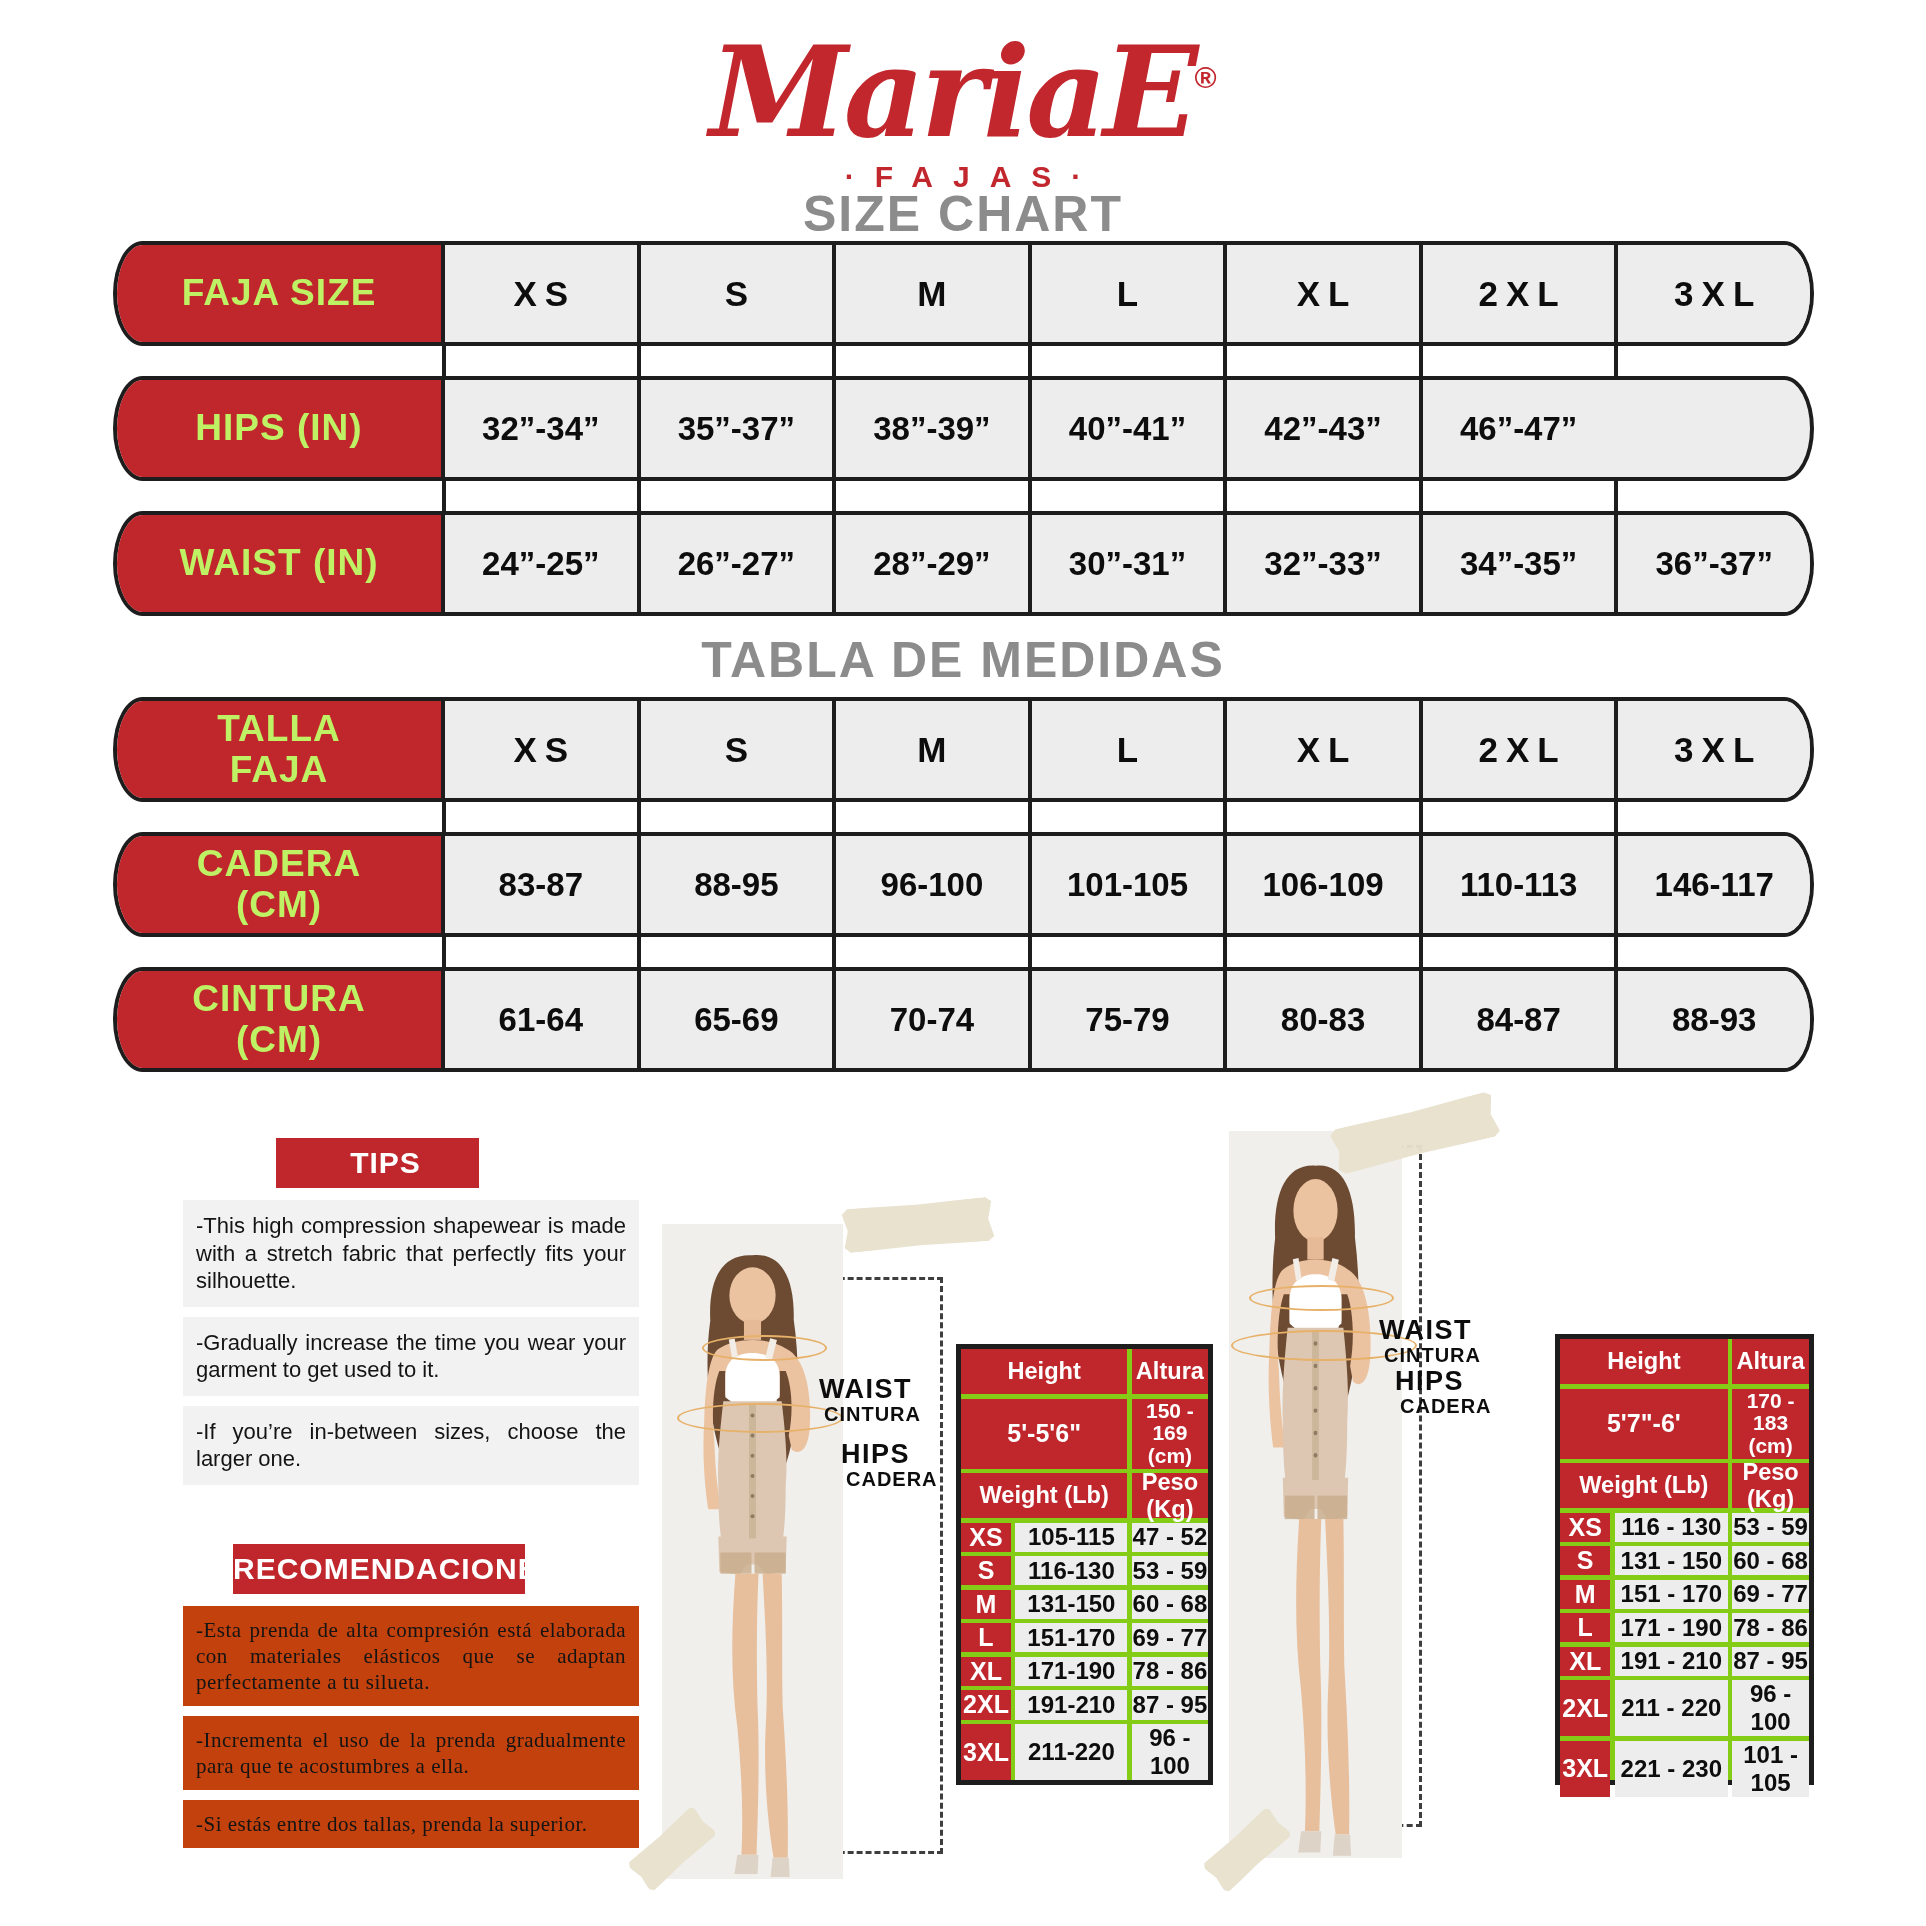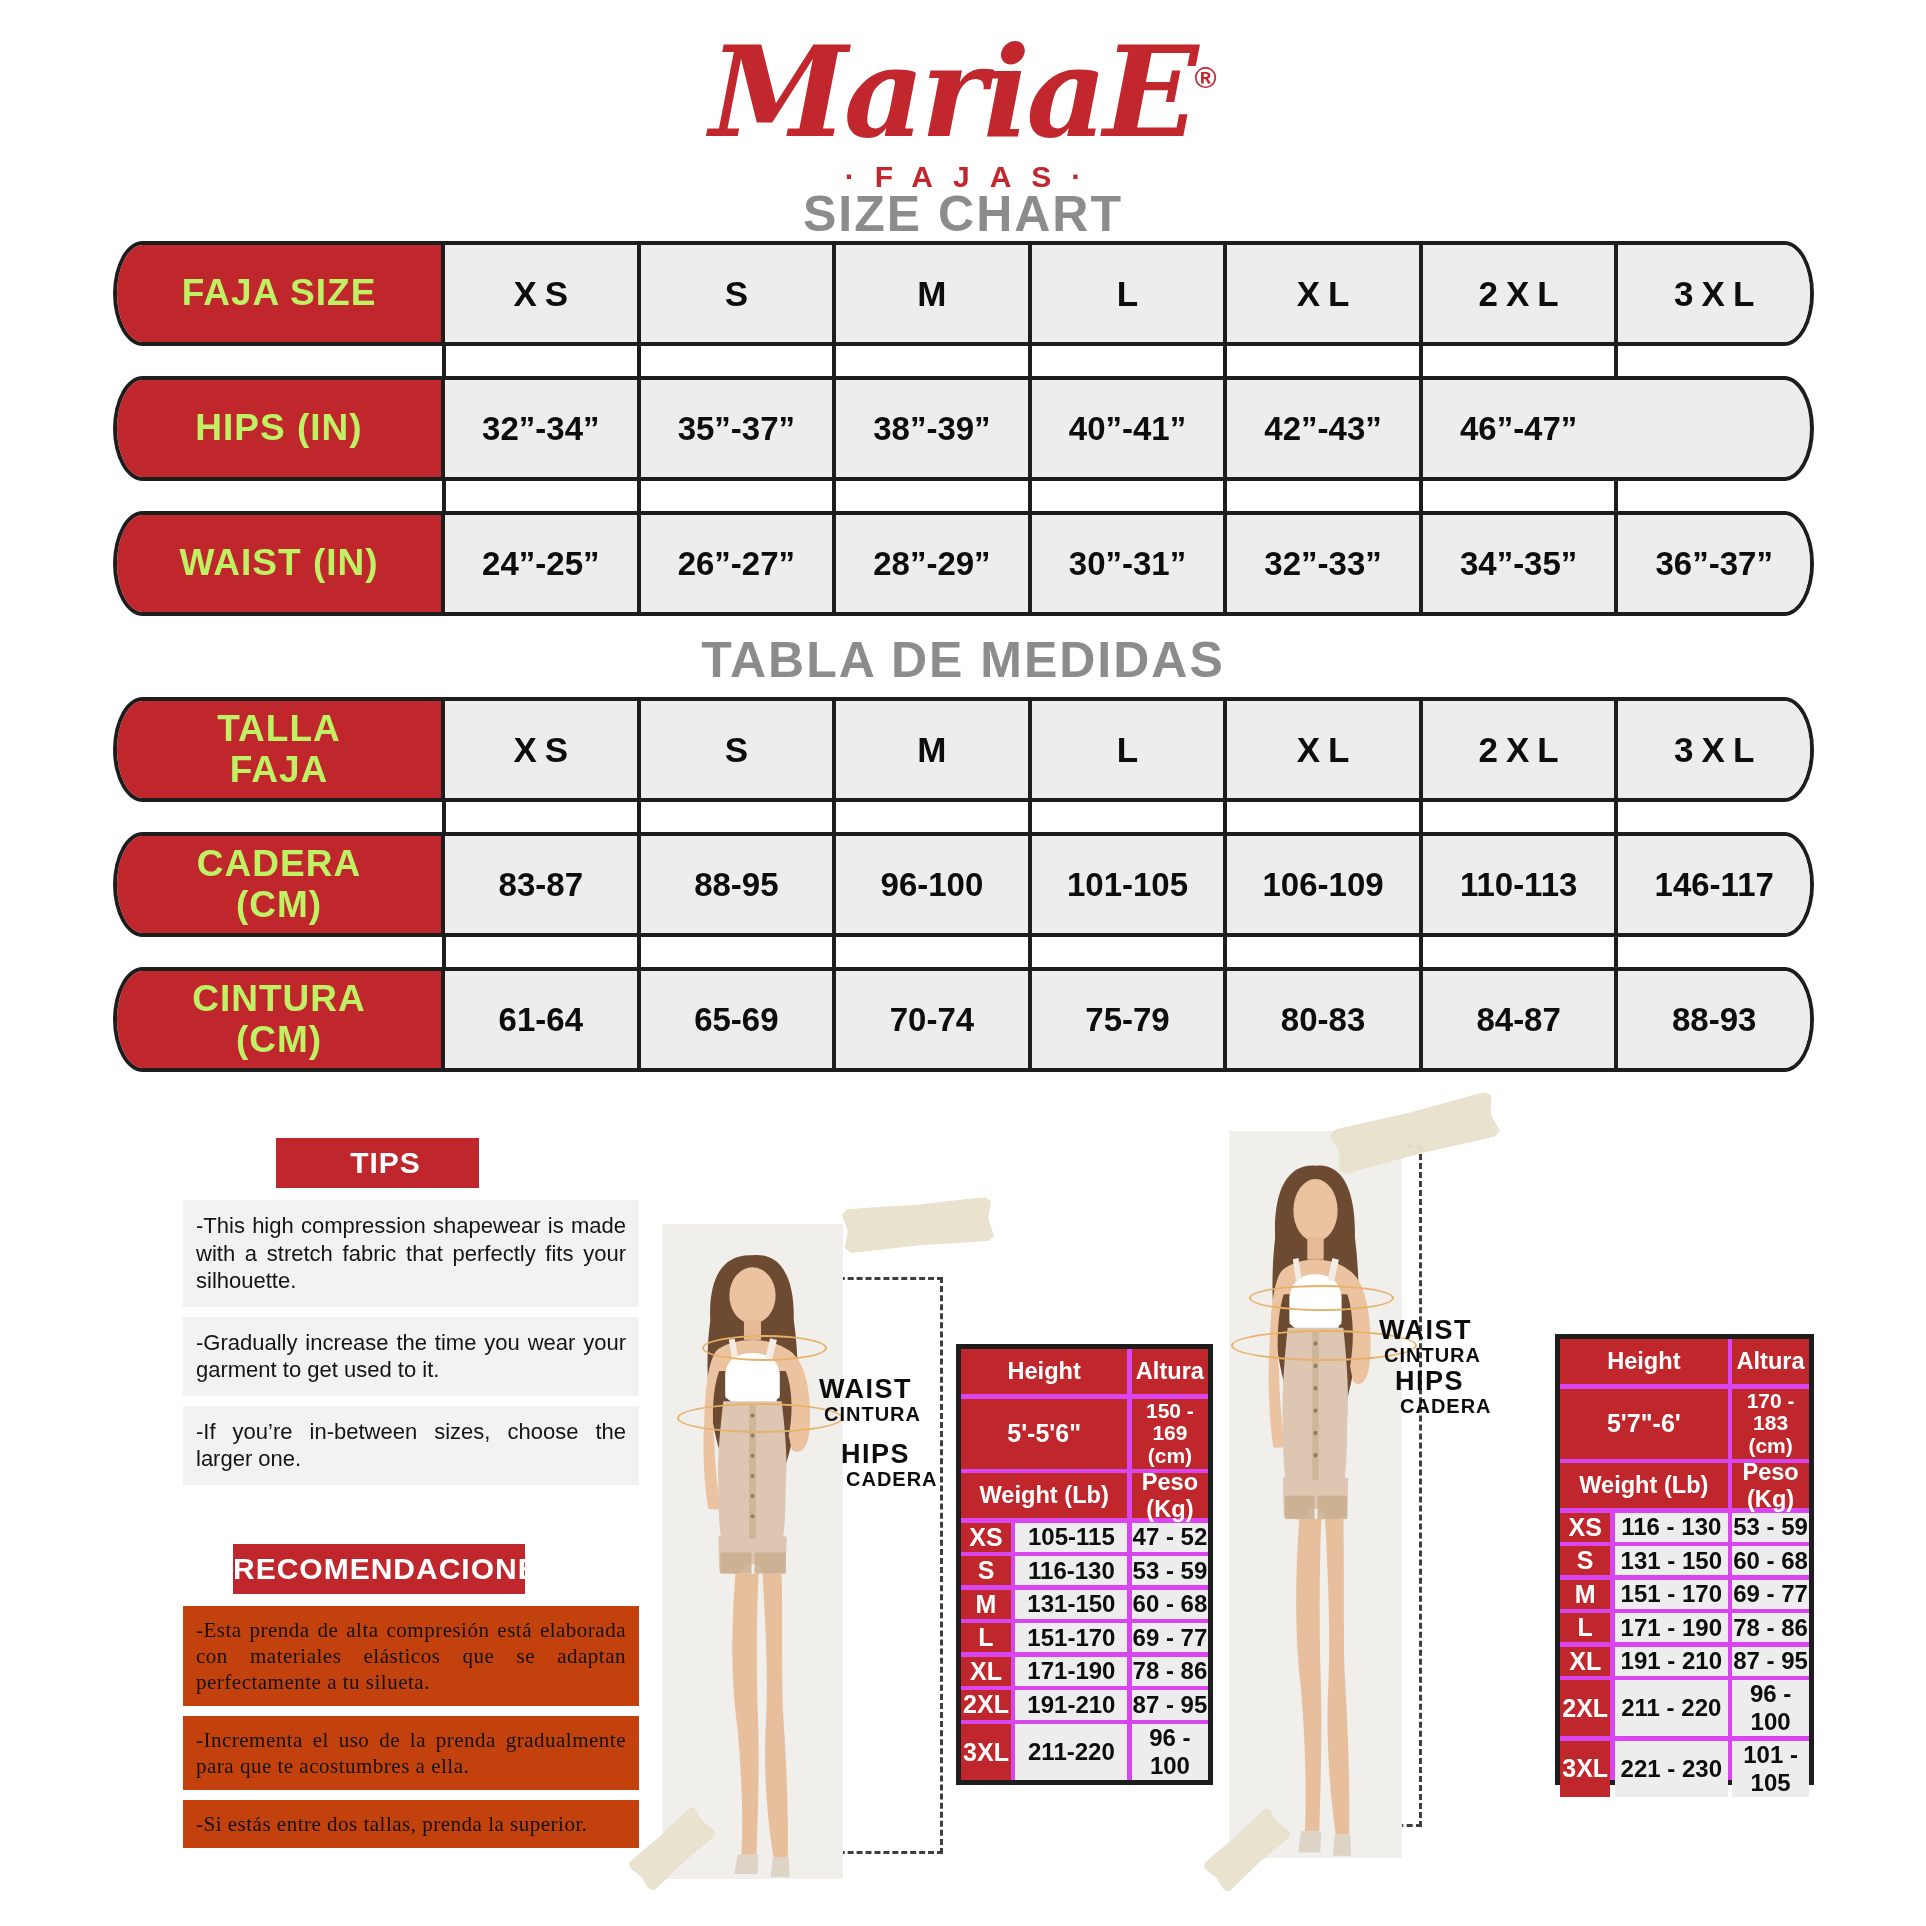--- a/index.html
+++ b/index.html
@@ -55,21 +55,21 @@
   .tape{position:absolute;background:#e7e1cd;z-index:4;opacity:.96;
         clip-path:polygon(0% 12%,4% 0%,50% 4%,96% 0%,100% 10%,97% 50%,100% 90%,96% 100%,50% 96%,4% 100%,0% 88%,3% 50%);}
   .ellipse{position:absolute;border:2.5px solid #e7b169;border-radius:50%;z-index:3;}
   .mlabel{position:absolute;z-index:5;color:#0d0d0d;line-height:1.0;}
   .mlabel .big{font-size:27px;font-weight:bold;letter-spacing:1.5px;margin-top:44px;}
   .mlabel .small{font-size:20px;font-weight:bold;letter-spacing:1px;margin-top:1px;margin-left:5px;}
 
   
   .wtable{position:absolute;display:grid;grid-template-columns:21fr 47fr 32fr;
           grid-template-rows:45px 70px 45px repeat(7,1fr);
-          background:#d946ef;border:5px solid #1d1d1d;grid-gap:4.5px;z-index:2;}
+          background:#84cc16;border:5px solid #1d1d1d;grid-gap:4.5px;z-index:2;}
   .wc{display:flex;align-items:center;justify-content:center;text-align:center;
       font-weight:bold;white-space:pre-line;}
   .wc.red{background:#c0272c;color:#fff;}
   .wc.gray{background:#ededed;color:#0d0d0d;}
   .wc.span2{grid-column:1/3;}
   .wc.hdr{font-size:23.6px;}
   .wc.hval{font-size:25px;}
   .wc.hval2{font-size:21px;line-height:1.05;}
   .wc.size{font-size:25px;}
   .wc.num{font-size:24px;}

